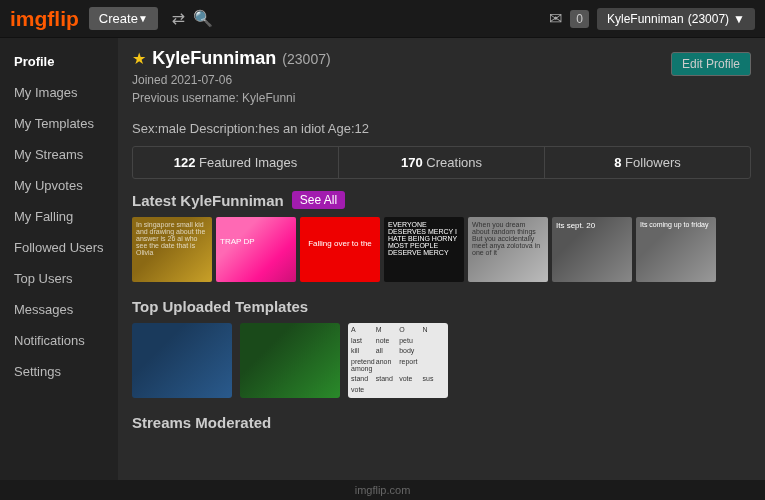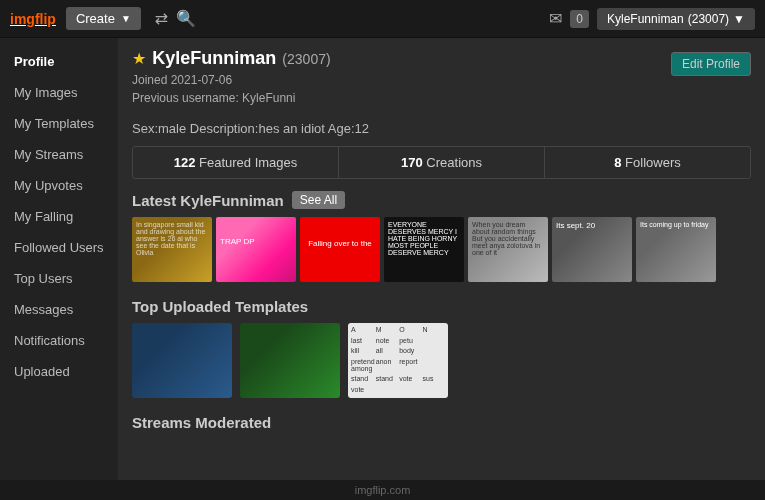--- a/index.html
+++ b/index.html
@@ -1,22 +1,22 @@
 <!DOCTYPE html>
 <html><head>
   <meta charset="utf-8">
   <style>
     * { box-sizing: border-box; margin: 0; padding: 0; }
     body { background: #2b2b2b; color: #ccc; font-family: Arial, sans-serif; font-size: 13px; width: 765px; height: 500px; overflow: hidden; display: flex; flex-direction: column; }
 
     
     .header { background: #1a1a1a; height: 38px; display: flex; align-items: center; padding: 0 10px; gap: 10px; border-bottom: 1px solid #111; flex-shrink: 0; }
-    .logo { color: #fff; font-size: 14px; font-weight: bold; text-decoration: underline; }
+    .logo { color: #fff; font-size: 21px; font-weight: bold; }
     .logo span { color: #ff5a00; }
-    .create-btn { background: #555; color: #fff; border: none; padding: 4px 10px; border-radius: 3px; cursor: pointer; font-size: 13px; display: flex; align-items: center; gap: 6px; }
+    .create-btn { background: #555; color: #fff; border: none; padding: 4px 10px; border-radius: 3px; cursor: pointer; font-size: 13px; display: flex; align-items: center; gap: 0; }
     .create-btn .arrow { font-size: 10px; }
     .header-icons { display: flex; align-items: center; gap: 8px; margin-left: 4px; }
     .icon-btn { background: none; border: none; color: #aaa; cursor: pointer; font-size: 16px; }
     .header-right { margin-left: auto; display: flex; align-items: center; gap: 8px; }
     .mail-icon { color: #aaa; font-size: 16px; cursor: pointer; }
     .notif-badge { background: #555; color: #ccc; padding: 2px 6px; border-radius: 3px; font-size: 12px; }
     .user-menu { background: #444; color: #fff; padding: 4px 10px; border-radius: 3px; cursor: pointer; font-size: 12px; display: flex; align-items: center; gap: 4px; }
 
     
     .layout { display: flex; flex: 1; overflow: hidden; }
@@ -39,21 +39,21 @@
     .profile-desc { color: #bbb; font-size: 13px; margin: 14px 0 10px 0; }
 
     
     .stats-bar { display: flex; border: 1px solid #444; border-radius: 3px; margin-bottom: 12px; overflow: hidden; }
     .stat-item { flex: 1; text-align: center; padding: 8px 4px; border-right: 1px solid #444; color: #ccc; font-size: 13px; }
     .stat-item:last-child { border-right: none; }
     .stat-count { font-weight: bold; color: #fff; }
 
     
     .section-title { color: #ccc; font-size: 15px; font-weight: bold; margin-bottom: 8px; display: flex; align-items: center; gap: 8px; }
-    .see-all-btn { background: #737373; color: #fff; border: none; padding: 2px 8px; border-radius: 3px; cursor: pointer; font-size: 12px; }
+    .see-all-btn { background: #a21caf; color: #fff; border: none; padding: 2px 8px; border-radius: 3px; cursor: pointer; font-size: 12px; }
 
     
     .img-grid { display: flex; gap: 4px; margin-bottom: 16px; flex-wrap: nowrap; }
     .img-thumb { width: 80px; height: 65px; background: #444; border-radius: 2px; overflow: hidden; flex-shrink: 0; }
 
     
     .thumb-1 { background: linear-gradient(135deg, #8b6914 40%, #c8a028 100%); }
     .thumb-2 { background: linear-gradient(135deg, #ff69b4 30%, #ff1493 70%, #cc1177 100%); }
     .thumb-3 { background: #e00; }
     .thumb-4 { background: #111; }
@@ -105,21 +105,21 @@
     <div class="sidebar-item active">Profile</div>
     <div class="sidebar-item">My Images</div>
     <div class="sidebar-item">My Templates</div>
     <div class="sidebar-item">My Streams</div>
     <div class="sidebar-item">My Upvotes</div>
     <div class="sidebar-item">My Falling</div>
     <div class="sidebar-item">Followed Users</div>
     <div class="sidebar-item">Top Users</div>
     <div class="sidebar-item">Messages</div>
     <div class="sidebar-item">Notifications</div>
-    <div class="sidebar-item">Uploaded</div>
+    <div class="sidebar-item">Settings</div>
   </div>
 
   <div class="main">
 
     <div style="display:flex; align-items:flex-start; margin-bottom:4px;">
       <div>
         <div class="profile-title">
           <span class="star-icon">★</span>
           <span class="username">KyleFunniman</span>
           <span class="user-points">(23007)</span>

